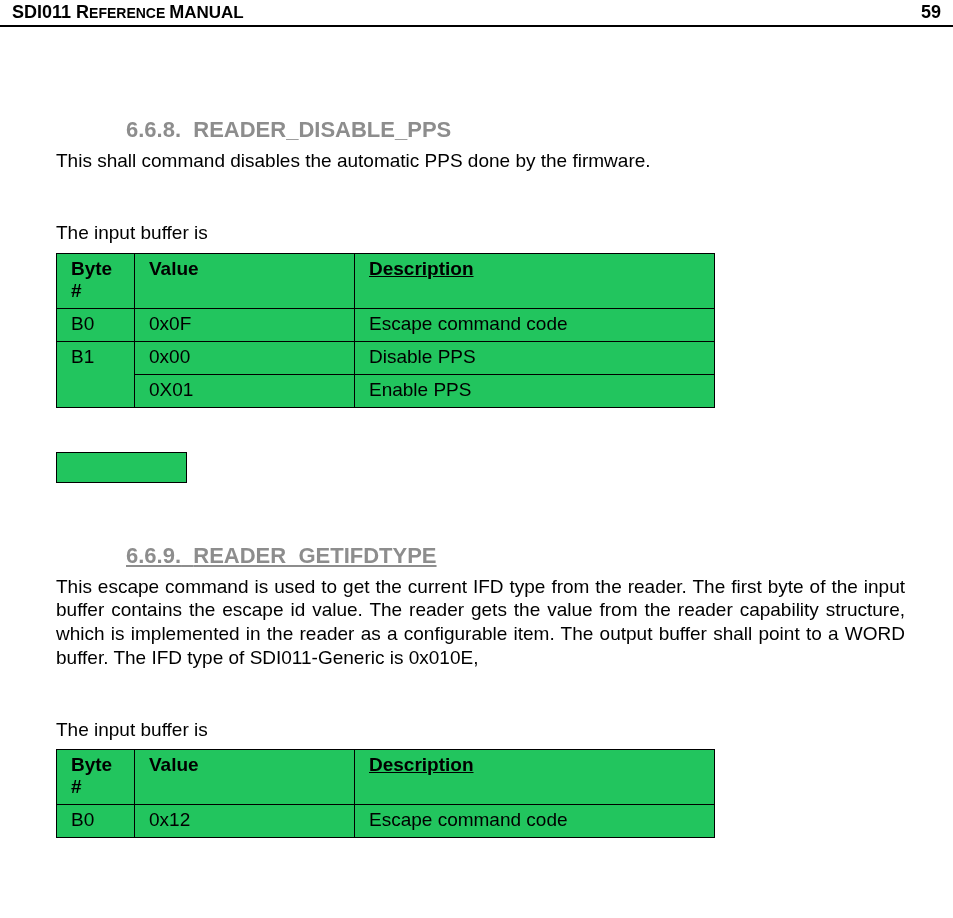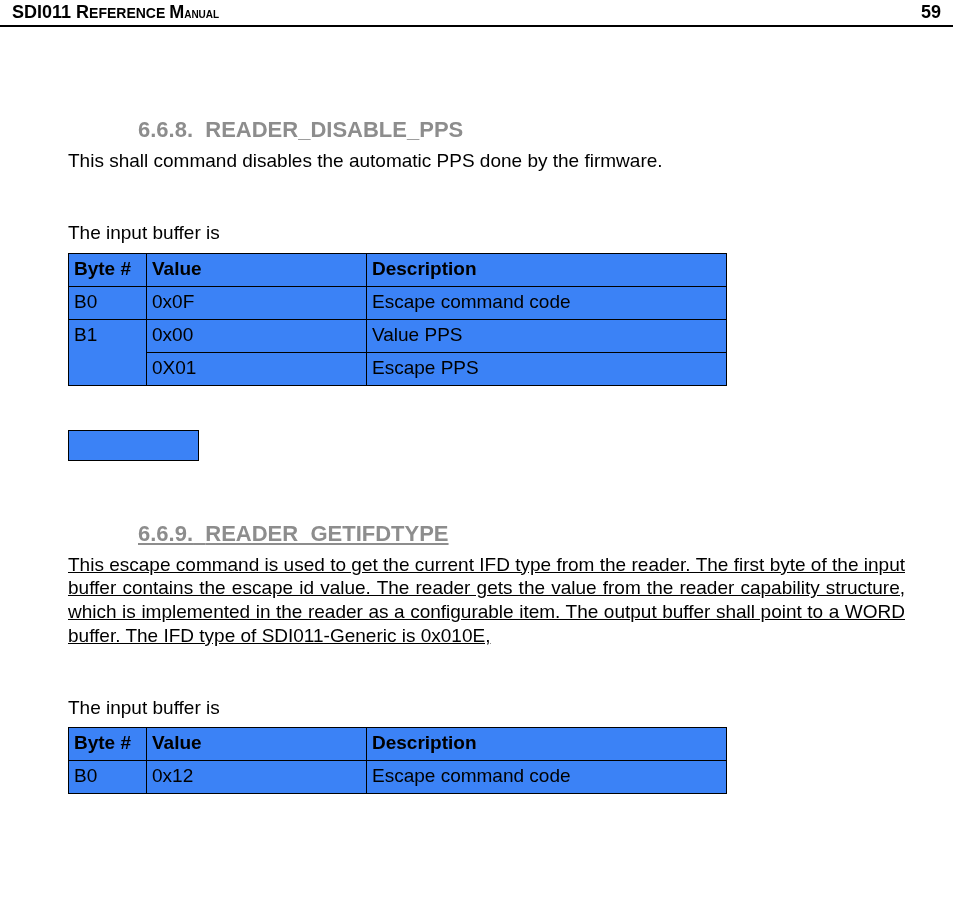--- a/index.html
+++ b/index.html
@@ -28,76 +28,74 @@
     font-weight: bold;
     font-variant: small-caps;
   }
   .header-page {
     font-size: 18px;
     font-weight: bold;
     text-align: center;
   }
   .content {
     padding: 20px 48px 20px 56px;
-    margin-left: 12px;
   }
   .section-heading {
     color: #8d8d8d;
     font-size: 22px;
     font-weight: bold;
     margin-top: 70px;
     margin-bottom: 6px;
     padding-left: 70px;
   }
   .body-text {
     font-size: 19px;
     line-height: 1.25;
     margin-bottom: 8px;
   }
   .justify {
     text-align: justify;
-    text-decoration: underline;
   }
   .spacer-md {
     height: 40px;
   }
   table.box {
     border-collapse: collapse;
     margin-top: 4px;
   }
   table.box th, table.box td {
     border: 1.5px solid #000;
-    padding: 4px 10px 6px 5px;
+    padding: 4px 10px 6px 14px;
     font-size: 19px;
     text-align: left;
     vertical-align: top;
-    background: #3b82f6;
+    background: #22c55e;
   }
   table.box th {
     font-weight: bold;
   }
   .col-byte { width: 78px; }
   .col-val  { width: 220px; }
-  .col-desc { width: 360px; }
+  .col-desc { width: 360px; text-decoration: underline; }
   .tiny-table td {
     width: 130px;
     height: 22px;
   }
   .tiny-table .empty-row td {
     height: 30px;
   }
 </style>
 </head>
 <body>
 
 <div class="page">
 
   <div class="header-bar">
     <div class="header-title">
-      <span>SDI011 R</span><span style="font-size:14px;text-align:right;">EFERENCE </span><span>M</span><span style="font-size:10px;">ANUAL</span>
+      <span>SDI011 R</span><span style="font-size:14px;text-align:right;">EFERENCE </span><span>M</span><span style="font-size:17px;">ANUAL</span>
     </div>
     <div class="header-page">59</div>
   </div>
 
   <div class="content">
 
     <div class="section-heading">
       <span>6.6.8.</span>&nbsp;&nbsp;<span>READER_DISABLE_PPS</span>
     </div>
 
@@ -115,25 +113,25 @@
         <th class="col-desc">Description</th>
       </tr>
       <tr>
         <td>B0</td>
         <td>0x0F</td>
         <td>Escape command code</td>
       </tr>
       <tr>
         <td rowspan="2">B1</td>
         <td>0x00</td>
-        <td>Value PPS</td>
+        <td>Disable PPS</td>
       </tr>
       <tr>
         <td>0X01</td>
-        <td>Escape PPS</td>
+        <td>Enable PPS</td>
       </tr>
     </tbody>
       </table>
 
     <div class="spacer-md"></div>
 
 
     <table class="box tiny-table">
       <tbody>
           <tr class="empty-row">

